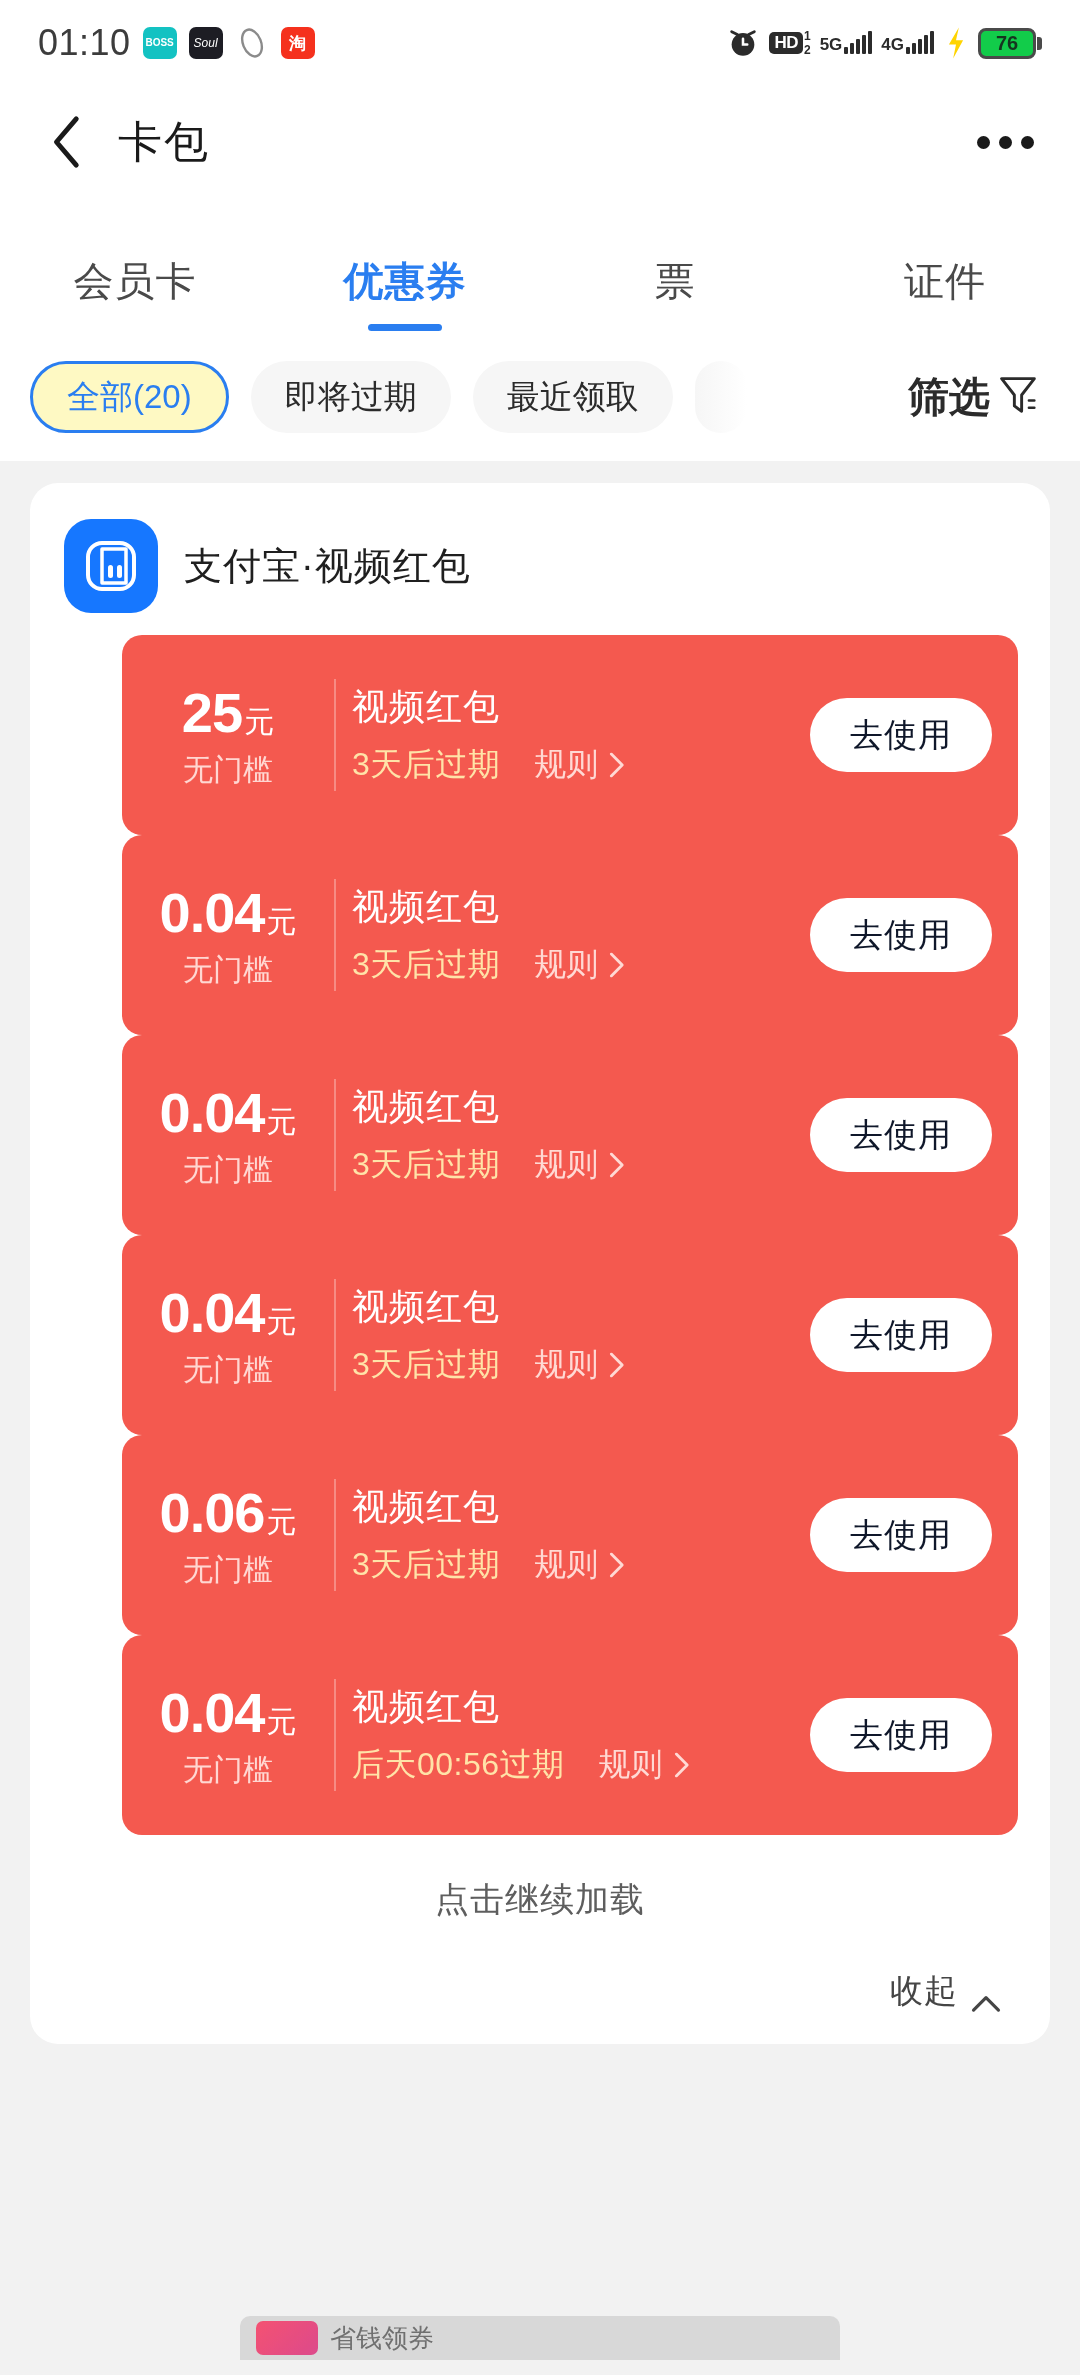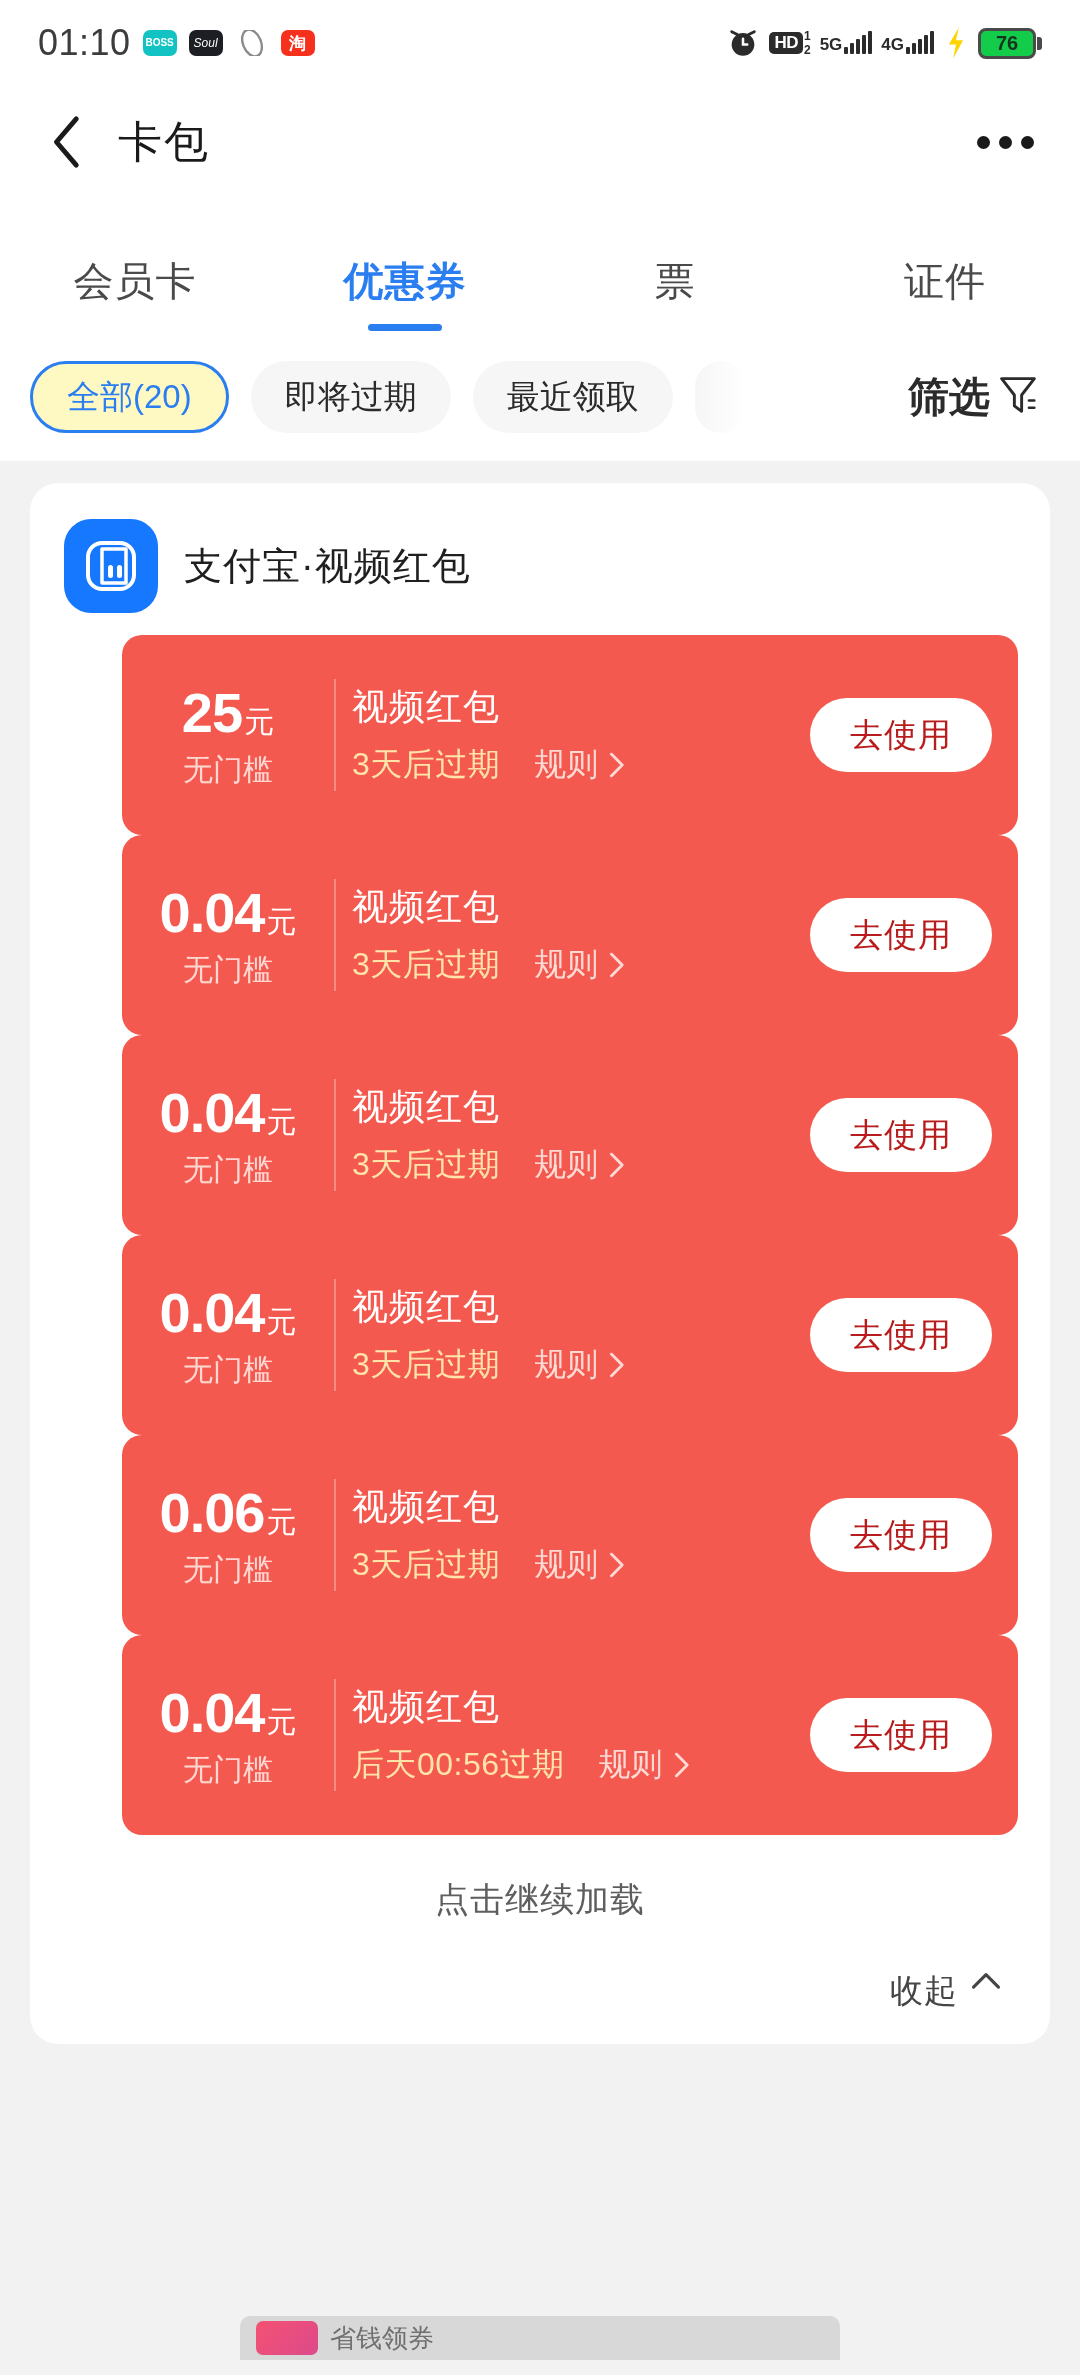--- a/index.html
+++ b/index.html
@@ -11,21 +11,21 @@
   }
   .phone { position:relative; width:1080px; height:2376px; background:#ffffff; }
 
   
   .statusbar {
     height:86px; display:flex; align-items:center;
     padding:0 38px; background:#ffffff;
   }
   .sb-left { display:flex; align-items:center; gap:12px; }
   .sb-time { font-size:36px; color:#3c3c3c; letter-spacing:0.5px; font-weight:400; }
-  .sb-appicon { width:34px; height:26px; border-radius:7px; display:flex;
+  .sb-appicon { width:34px; height:32px; border-radius:7px; display:flex;
     align-items:center; justify-content:center; font-size:11px; color:#fff;
     line-height:1; overflow:hidden; text-align:center; }
   .ic-boss { background:#13c2c2; font-size:10px; font-weight:bold; }
   .ic-soul { background:#1d1d24; font-size:12px; font-style:italic; }
   .ic-ring { background:#ffffff; }
   .ic-tao  { background:#f5311d; font-size:17px; font-weight:bold; }
   .sb-spacer { flex:1; }
   .sb-right { display:flex; align-items:center; gap:9px; }
   .sb-ico { color:#2b2b2b; display:flex; align-items:center; }
   .hd-box { display:flex; align-items:center; gap:1px; }
@@ -95,24 +95,24 @@
   .cp-unit { font-size:30px; font-weight:normal; margin-left:2px; }
   .cp-cond { font-size:30px; color:#ffd7d2; margin-top:14px; line-height:1; }
   .cp-sep { width:2px; height:112px; background:rgba(255,255,255,0.3); flex:0 0 auto; }
   .cp-mid { flex:1; padding-left:16px; }
   .cp-title { font-size:36px; color:#ffffff; line-height:1.25; letter-spacing:1px; }
   .cp-sub { display:flex; align-items:flex-start; margin-top:14px; }
   .cp-expire { font-size:32px; color:#ffe3a8; letter-spacing:0.5px; }
   .cp-rule { font-size:32px; color:#ffd9d4; margin-left:34px; display:flex; align-items:center; gap:8px; }
   .cp-btn { flex:0 0 auto; height:74px; min-width:182px; border-radius:38px; background:#ffffff;
     display:flex; align-items:center; justify-content:center; }
-  .cp-btn span { font-size:33px; color:#b91c1c; letter-spacing:1px; }
+  .cp-btn span { font-size:33px; color:#0f172a; letter-spacing:1px; }
 
   .load-more { text-align:center; font-size:34px; color:#5e5e5e; padding:42px 0 10px 0; letter-spacing:1px; }
-  .collapse { display:flex; align-items:flex-start; justify-content:flex-end; gap:12px;
+  .collapse { display:flex; align-items:flex-end; justify-content:flex-end; gap:12px;
     padding:36px 48px 6px 0; }
   .collapse span { font-size:33px; color:#454545; letter-spacing:1px; }
 
   .bottom-peek { position:absolute; left:0; right:0; bottom:16px; height:86px;
     background:#f2f2f2; display:flex; align-items:flex-end; justify-content:center; }
   .peek-card { width:600px; height:44px; background:#d4d4d4; border-radius:10px 10px 0 0;
     display:flex; align-items:center; padding-left:16px; gap:12px; overflow:hidden; opacity:0.85; }
   .peek-logo { width:62px; height:34px; border-radius:7px;
     background:linear-gradient(135deg,#f5365c,#d92d7a); flex:0 0 auto; }
   .peek-txt { font-size:26px; color:#5a5a5a; white-space:nowrap; }

